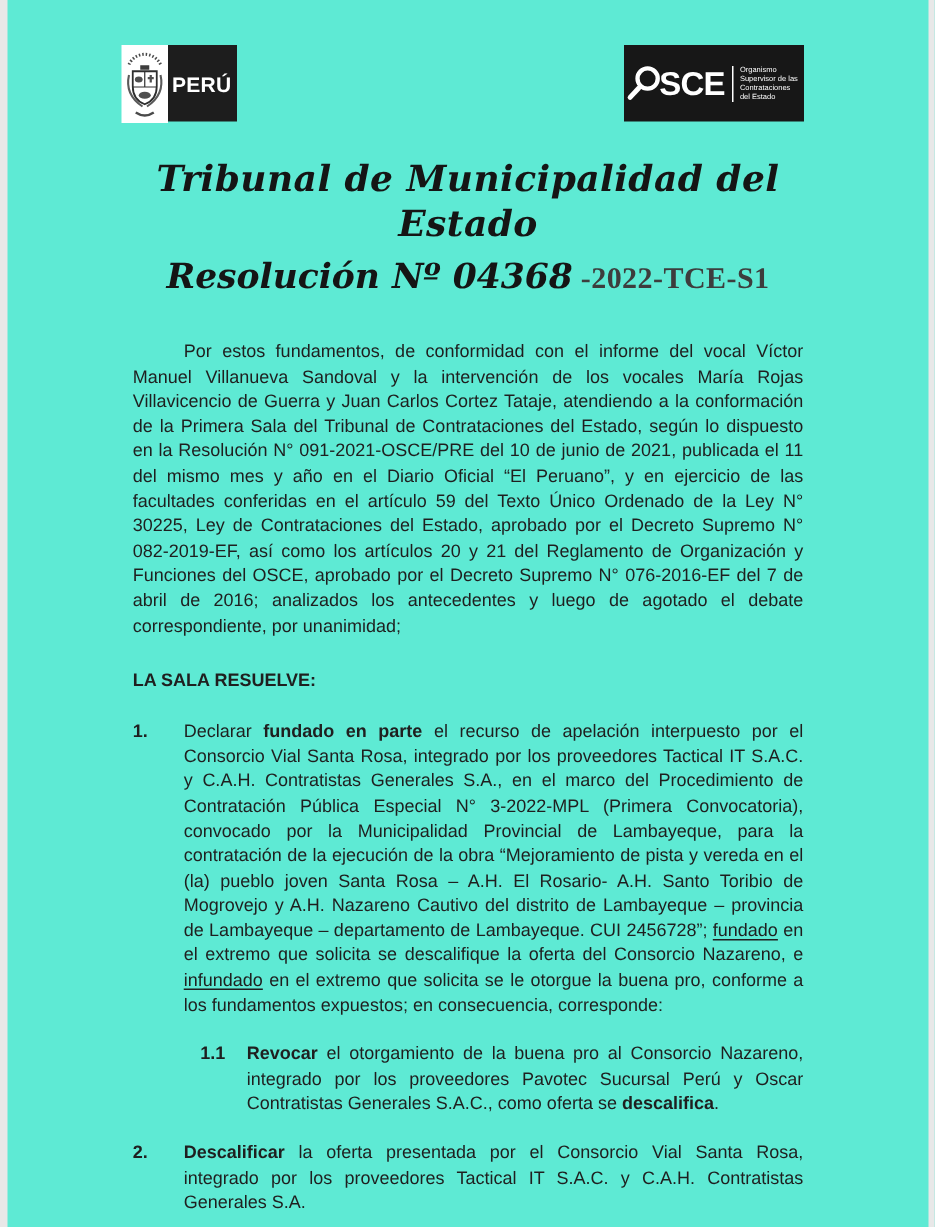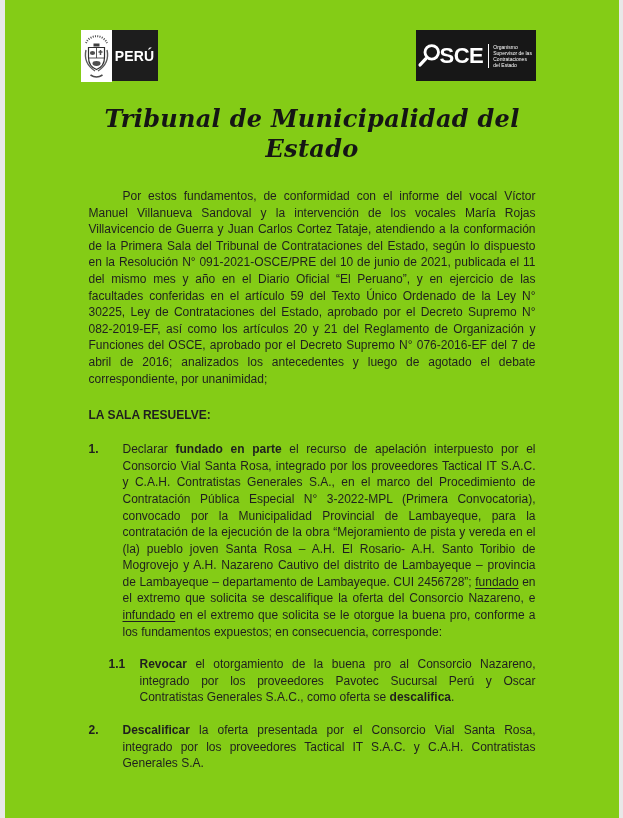--- a/index.html
+++ b/index.html
@@ -2,21 +2,21 @@
 <html lang="es"><head>
 <meta charset="utf-8">
 <style>
   * { margin: 0; padding: 0; box-sizing: border-box; }
   html, body { background: #e8e8e8; }
   .page {
     position: relative;
     width: 614px;
     height: 818px;
     margin: 0 auto;
-    background: #84cc16;
+    background: #5eead4;
     overflow: hidden;
     font-family: "Liberation Sans", sans-serif;
     color: #1f1f1f;
   }
   .content { padding: 0 83px 0 84px; }
 
   
   .hdr {
     margin: 30px 0 0 -8px;
     display: flex;
@@ -75,21 +75,21 @@
   
   .bodytxt { font-size: 12px; line-height: 16.6px; text-align: justify; }
   .intro { margin-top: 24px; text-indent: 34px; }
   .resolve { margin-top: 21px; font-weight: 700; font-size: 12px; }
 
   .item { display: flex; margin-top: 16px; }
   .item.first { margin-top: 19px; }
   .item .num { width: 34px; flex-shrink: 0; font-weight: 700; }
   .item .itext { flex: 1; }
 
-  .subitem { display: flex; margin-top: 16px; margin-left: 20px; justify-content: space-between; }
+  .subitem { display: flex; margin-top: 16px; margin-left: 45px; justify-content: space-between; }
   .subitem .num { width: 31px; flex-shrink: 0; font-weight: 700; }
   .subitem .itext { flex: 1; }
 
   .b { font-weight: 700; }
   .u { text-decoration: underline; text-underline-offset: 2px; }
 </style>
 </head>
 <body>
 
 <div class="page">
@@ -127,20 +127,23 @@
         <span class="osce-tagline">
           <div>Organismo</div>
           <div>Supervisor de las</div>
           <div>Contrataciones</div>
           <div>del Estado</div>
         </span>
       </div>
     </div>
 
     <div class="t1">Tribunal de Municipalidad del Estado</div>
+    <div class="t2">
+      <span class="script">Resolución Nº 04368</span><span class="suffix"> -2022-TCE-S1</span>
+    </div>
 
     <p class="bodytxt intro"><span>Por estos fundamentos, de conformidad con el informe del vocal Víctor Manuel Villanueva Sandoval y la intervención de los vocales María Rojas Villavicencio de Guerra y Juan Carlos Cortez Tataje, atendiendo a la conformación de la Primera Sala del Tribunal de Contrataciones del Estado, según lo dispuesto en la Resolución N° 091-2021-OSCE/PRE del 10 de junio de 2021, publicada el 11 del mismo mes y año en el Diario Oficial “El Peruano”, y en ejercicio de las facultades conferidas en el artículo 59 del Texto Único Ordenado de la Ley N° 30225, Ley de Contrataciones del Estado, aprobado por el Decreto Supremo N° 082-2019-EF, así como los artículos 20 y 21 del Reglamento de Organización y Funciones del OSCE, aprobado por el Decreto Supremo N° 076-2016-EF del 7 de abril de 2016; analizados los antecedentes y luego de agotado el debate correspondiente, por unanimidad;</span></p>
 
     <p class="resolve">LA SALA RESUELVE:</p>
 
     <div class="item first bodytxt">
       <span class="num">1.</span>
       <div class="itext"><span>Declarar </span><span class="b">fundado en parte</span><span> el recurso de apelación interpuesto por el Consorcio Vial Santa Rosa, integrado por los proveedores Tactical IT S.A.C. y C.A.H. Contratistas Generales S.A., en el marco del Procedimiento de Contratación Pública Especial N° 3-2022-MPL (Primera Convocatoria), convocado por la Municipalidad Provincial de Lambayeque, para la contratación de la ejecución de la obra “Mejoramiento de pista y vereda en el (la) pueblo joven Santa Rosa – A.H. El Rosario- A.H. Santo Toribio de Mogrovejo y A.H. Nazareno Cautivo del distrito de Lambayeque – provincia de Lambayeque – departamento de Lambayeque. CUI 2456728”; </span><span class="u">fundado</span><span> en el extremo que solicita se descalifique la oferta del Consorcio Nazareno, e </span><span class="u">infundado</span><span> en el extremo que solicita se le otorgue la buena pro, conforme a los fundamentos expuestos; en consecuencia, corresponde:</span></div>
     </div>
 

